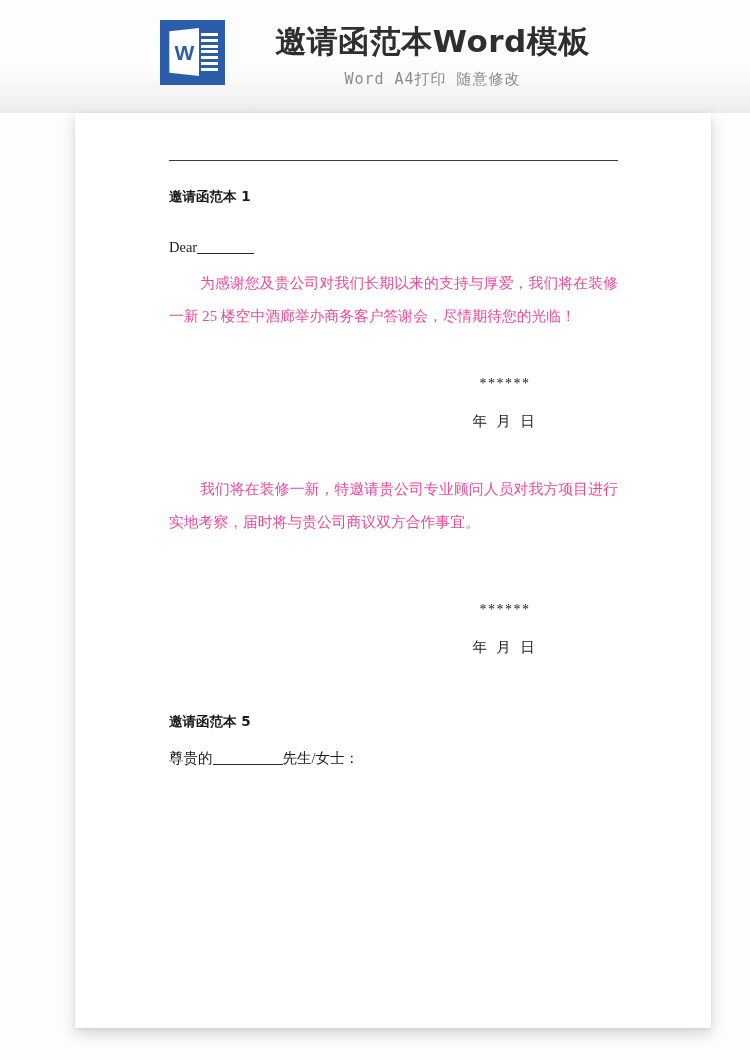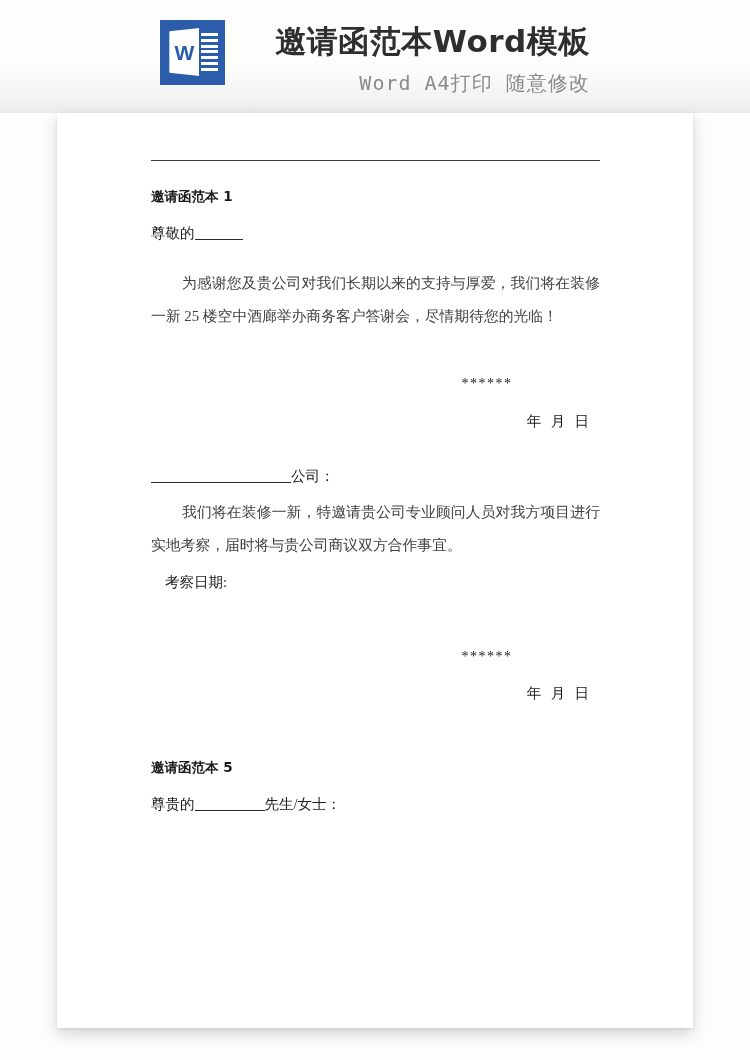--- a/index.html
+++ b/index.html
@@ -79,32 +79,32 @@
     font-family: "DejaVu Sans", "Liberation Sans", sans-serif;
     font-size: 31px;
     font-weight: 700;
     color: #2e2e2e;
     letter-spacing: 0.5px;
     line-height: 1.25;
     white-space: nowrap;
   }
   .banner-sub {
     font-family: "DejaVu Sans Mono", "Liberation Mono", monospace;
-    font-size: 20px;
+    font-size: 15px;
     color: #8a8a8a;
-    text-align: right;
+    text-align: center;
     margin-top: 9px;
     letter-spacing: 1px;
     white-space: nowrap;
   }
 
   
   .sheet {
     position: absolute;
-    left: 57px; top: 113px;
+    left: 75px; top: 113px;
     width: 636px; height: 915px;
     background: #ffffff;
     box-shadow: 0 6px 14px rgba(0,0,0,0.16), 0 1px 3px rgba(0,0,0,0.08);
   }
 
   .doc {
     position: absolute;
     left: 94px;
     top: 47px;
     width: 449px;
@@ -126,21 +126,21 @@
 
   .line {
     font-size: 14.5px;
     color: #1c1c1c;
     line-height: 1.6;
     white-space: nowrap;
   }
 
   .para {
     font-size: 14.8px;
-    color: #404040;
+    color: #ec4899;
     line-height: 2.25;
     text-align: justify;
     text-justify: inter-ideograph;
   }
   .para.indent { text-indent: 2.1em; }
 
   .blank {
     display: inline-block;
     border-bottom: 1.1px solid #2a2a2a;
     vertical-align: -2px;
@@ -153,21 +153,21 @@
   .stars {
     font-size: 14px;
     color: #1c1c1c;
     letter-spacing: 1.5px;
     text-align: center;
     line-height: 1.6;
   }
   .datestamp {
     font-size: 14.5px;
     color: #1c1c1c;
-    text-align: right;
+    text-align: center;
     line-height: 1.6;
     letter-spacing: 0.2em;
   }
   .right-block {
     width: 210px;
     margin-left: auto;
     margin-right: 8px;
   }
 
   .sp-8  { height: 8px; }
@@ -207,48 +207,44 @@
 </div>
 
 <div class="sheet">
   <div class="doc">
 
     <div class="hr"></div>
 
     <div class="section-title">邀请函范本 1</div>
     <div class="sp-14"></div>
 
+    <div class="sp-14"></div>
+
     <div class="line">
-      <span>尊敬的</span><span class="blank b-md"></span>
-    </div>
-    <div class="sp-14"></div>
-
+      <span>Dear</span><span class="blank b-lg"></span>
+    </div>
     <div class="sp-8"></div>
 
     <div class="para indent">为感谢您及贵公司对我们长期以来的支持与厚爱，我们将在装修一新 25 楼空中酒廊举办商务客户答谢会，尽情期待您的光临！</div>
     <div class="sp-40"></div>
 
     <div class="right-block">
       <div class="stars">******</div>
       <div class="sp-14"></div>
       <div class="datestamp">年   月   日</div>
     </div>
     <div class="sp-18"></div>
 
     <div class="sp-14"></div>
 
-    <div class="line">
-      <span class="blank b-xxl"></span><span>公司：</span>
-    </div>
     <div class="sp-8"></div>
 
     <div class="para indent">我们将在装修一新，特邀请贵公司专业顾问人员对我方项目进行实地考察，届时将与贵公司商议双方合作事宜。</div>
     <div class="sp-8"></div>
 
-    <div class="line" style="padding-left:14px">考察日期:</div>
     <div class="sp-52"></div>
 
     <div class="right-block">
       <div class="stars">******</div>
       <div class="sp-14"></div>
       <div class="datestamp">年   月   日</div>
     </div>
     <div class="sp-52"></div>
 
     <div class="section-title">邀请函范本 5</div>

